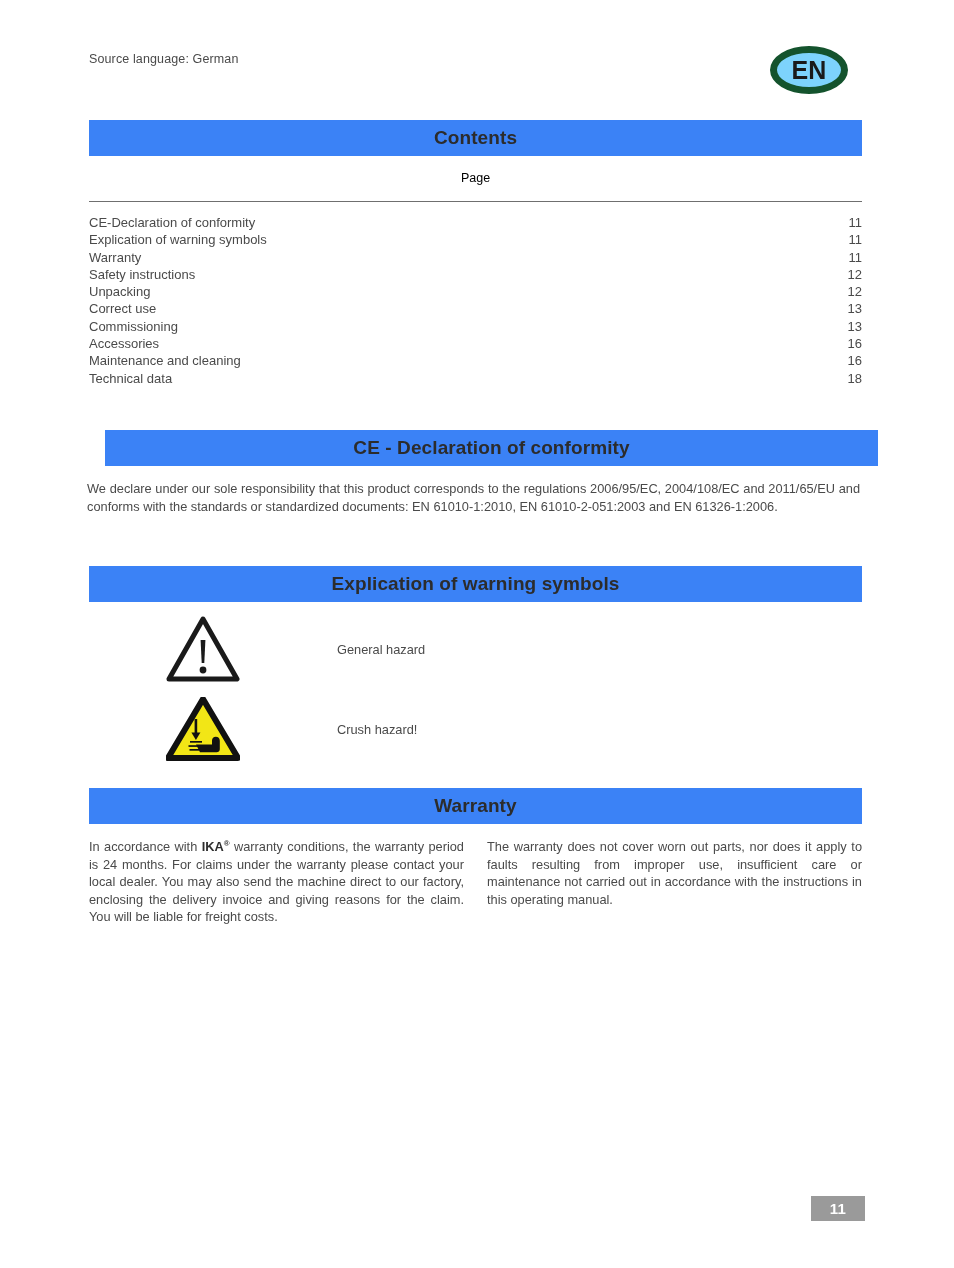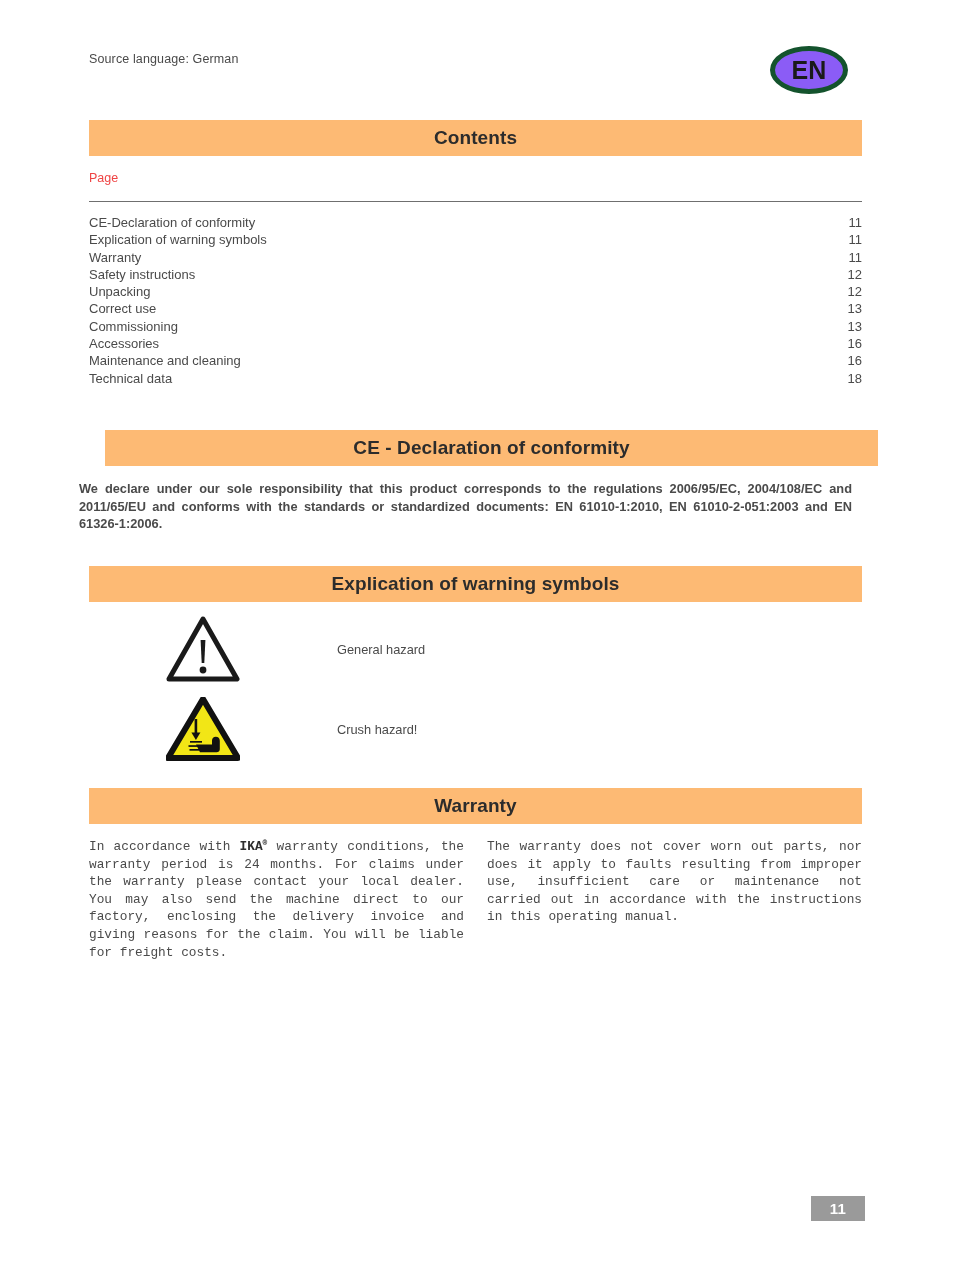--- a/index.html
+++ b/index.html
@@ -36,62 +36,62 @@
     font-size: 12.5px;
     color: #4a4a4a;
     letter-spacing: 0.01em;
   }
   .lang-badge {
     position: absolute;
     right: 14px;
     top: -6px;
     width: 78px;
     height: 48px;
-    border: 5px solid #14532d;
+    border: 7px solid #14532d;
     border-radius: 50%;
     display: flex;
     align-items: center;
     justify-content: center;
-    background: #8b5cf6;
+    background: #7dd3fc;
   }
   .lang-badge span {
     font-size: 25px;
     font-weight: 700;
     color: #1a1a1a;
     letter-spacing: 0.01em;
     line-height: 1;
   }
 
   
   .section-bar {
     position: absolute;
     left: 89px;
     width: 773px;
     height: 36px;
-    background: #fdba74;
+    background: #3b82f6;
     display: flex;
     align-items: center;
     justify-content: center;
   }
   .section-bar span {
     font-size: 19px;
     font-weight: 600;
     color: #2c2c2c;
     letter-spacing: 0.005em;
   }
 
   
   .page-col-label {
     position: absolute;
     left: 89px;
     top: 171px;
     width: 773px;
-    text-align: left;
+    text-align: center;
     font-size: 12.5px;
-    color: #ef4444;
+    color: #000000;
   }
   .toc-rule {
     position: absolute;
     left: 89px;
     top: 201px;
     width: 773px;
     height: 1px;
     background: #6f6f6f;
   }
   .toc {
@@ -116,24 +116,23 @@
   .body-text {
     position: absolute;
     font-size: 12.8px;
     line-height: 17.6px;
     color: #4a4a4a;
     text-align: justify;
     text-justify: inter-word;
   }
 
   #ce-text {
-    left: 79px;
+    left: 87px;
     top: 480px;
     width: 773px;
-    font-weight: bold;
   }
 
   
   .warn-row {
     position: absolute;
     left: 89px;
     width: 773px;
     display: flex;
     align-items: center;
     gap: 20px;
@@ -155,21 +154,20 @@
   .tri-crush { display: block; }
 
   
   .two-col {
     position: absolute;
     left: 89px;
     top: 838px;
     width: 773px;
     display: flex;
     gap: 6px;
-    font-family: Liberation Mono, monospace;
   }
   .col {
     width: 378px;
     font-size: 12.8px;
     line-height: 17.6px;
     color: #4a4a4a;
     text-align: justify;
     text-justify: inter-word;
   }
   .col.right { margin-left: 17px; }

